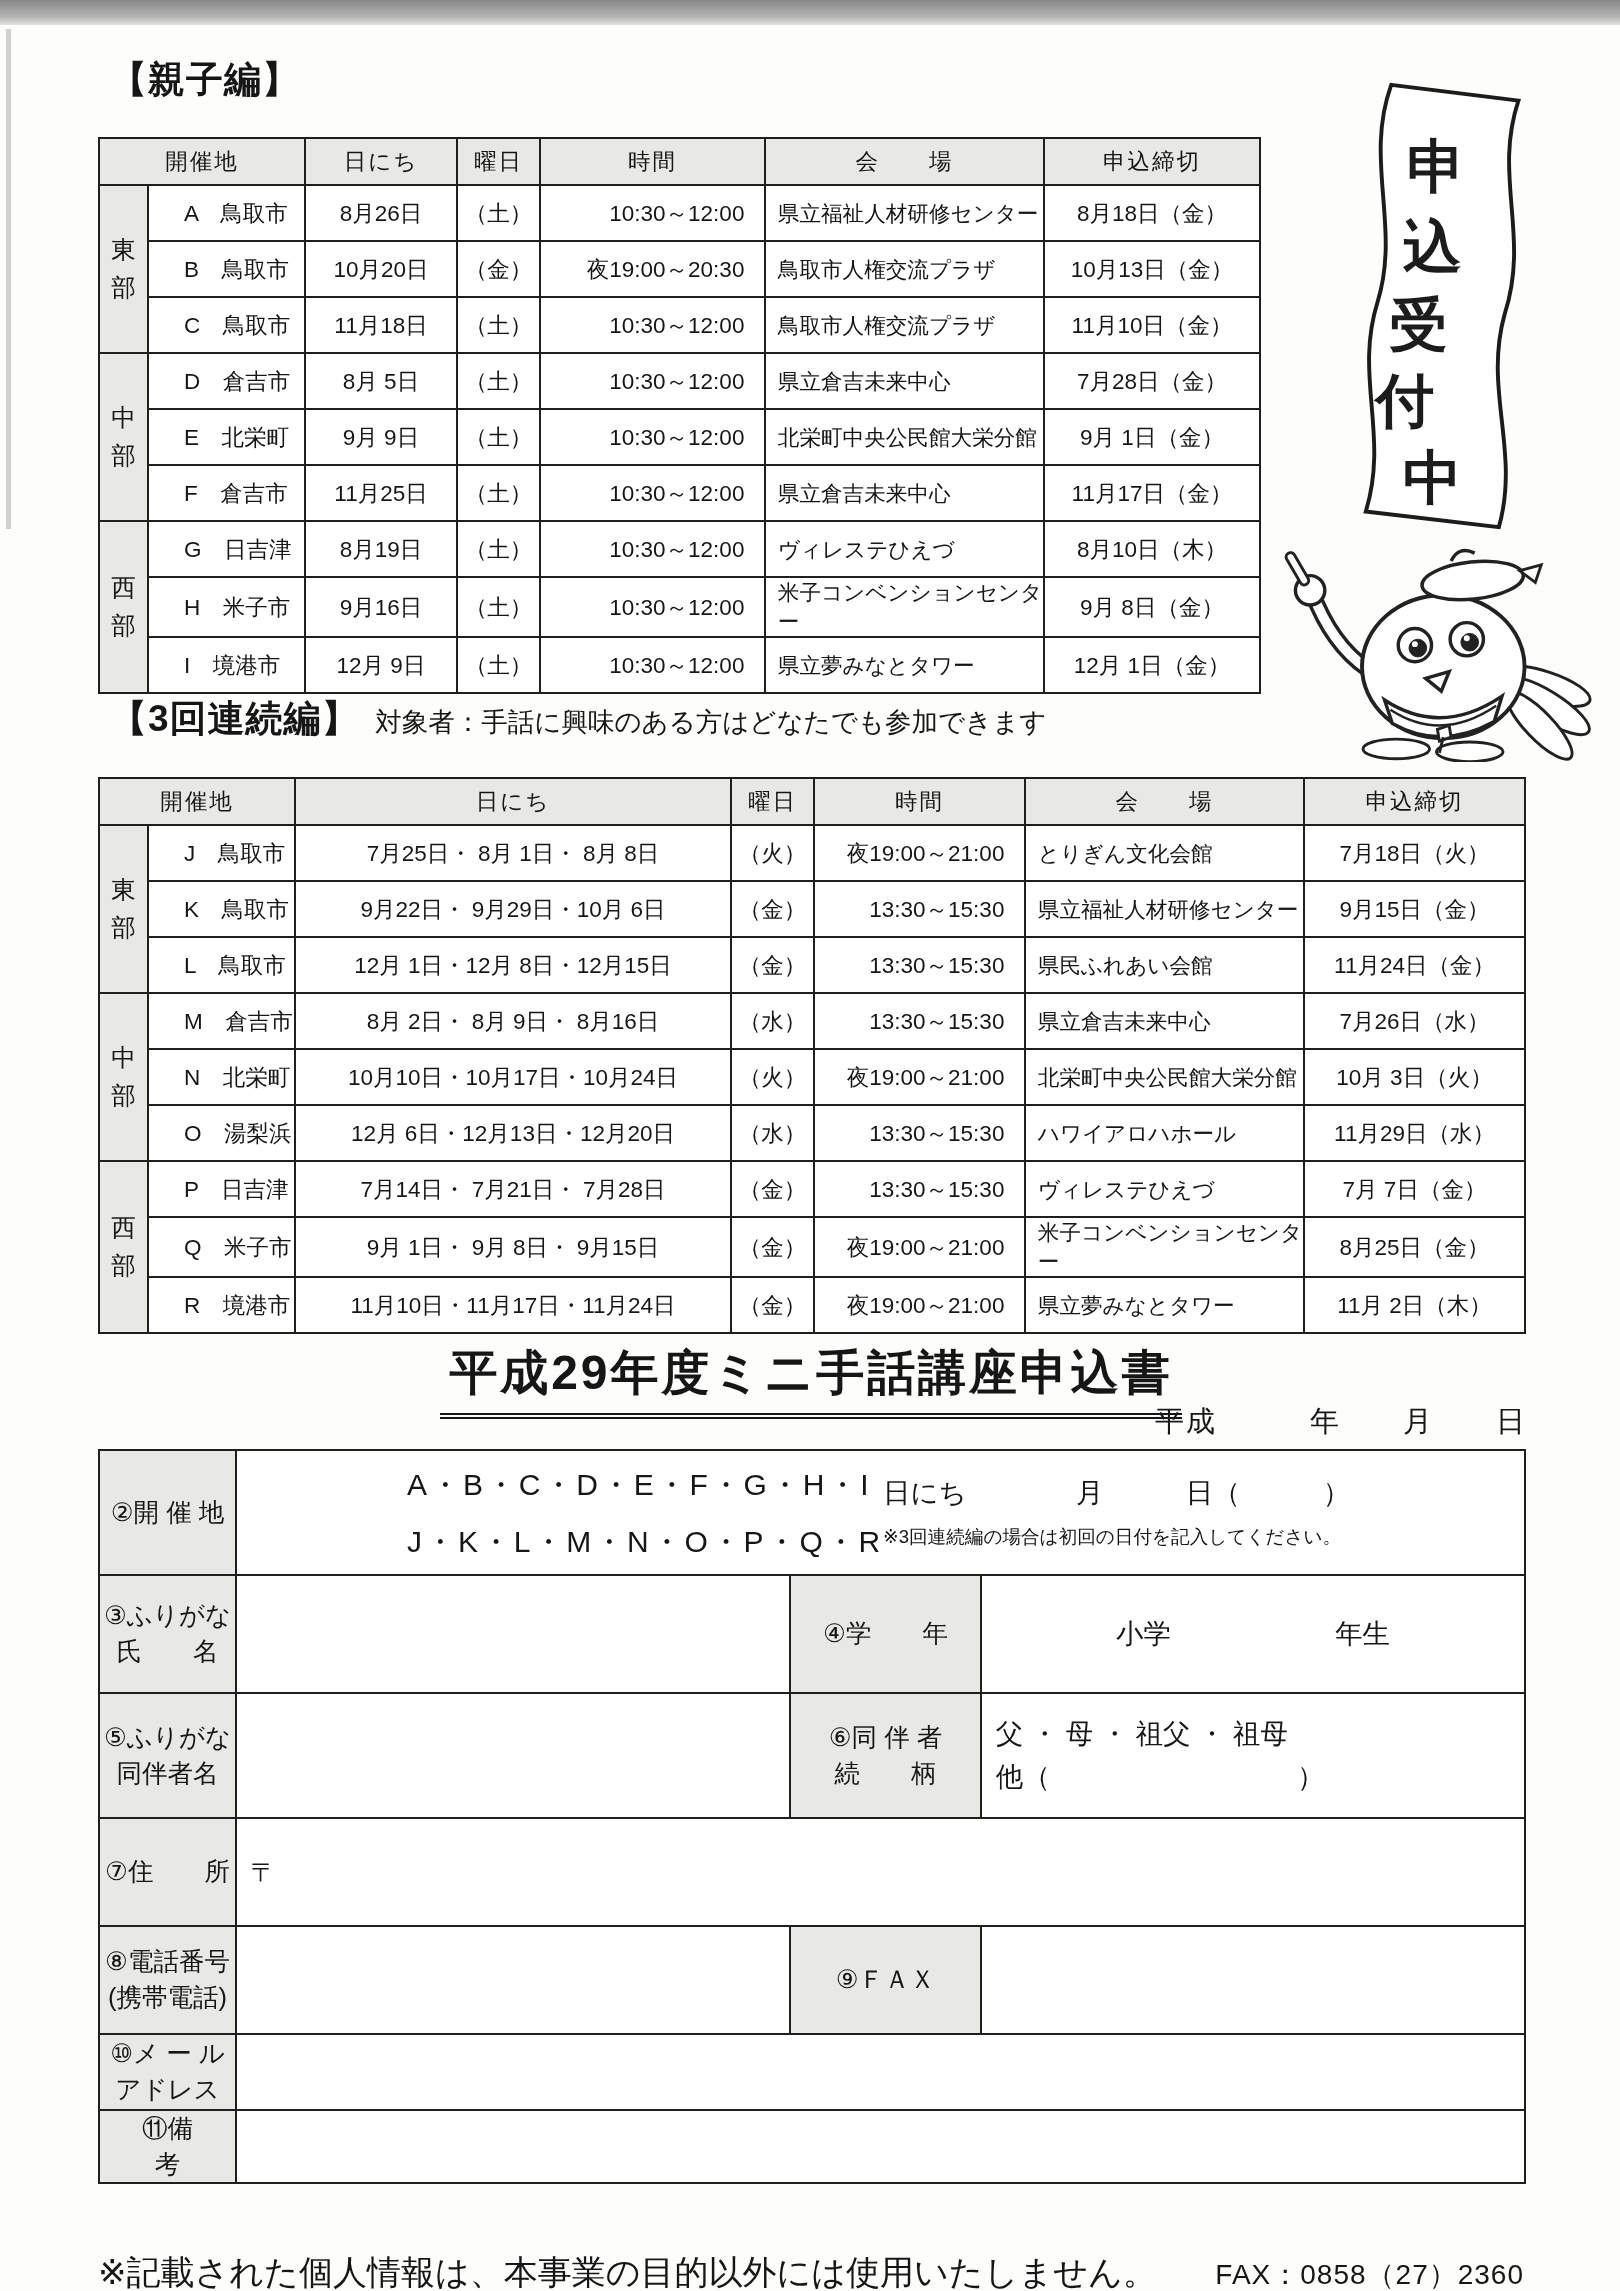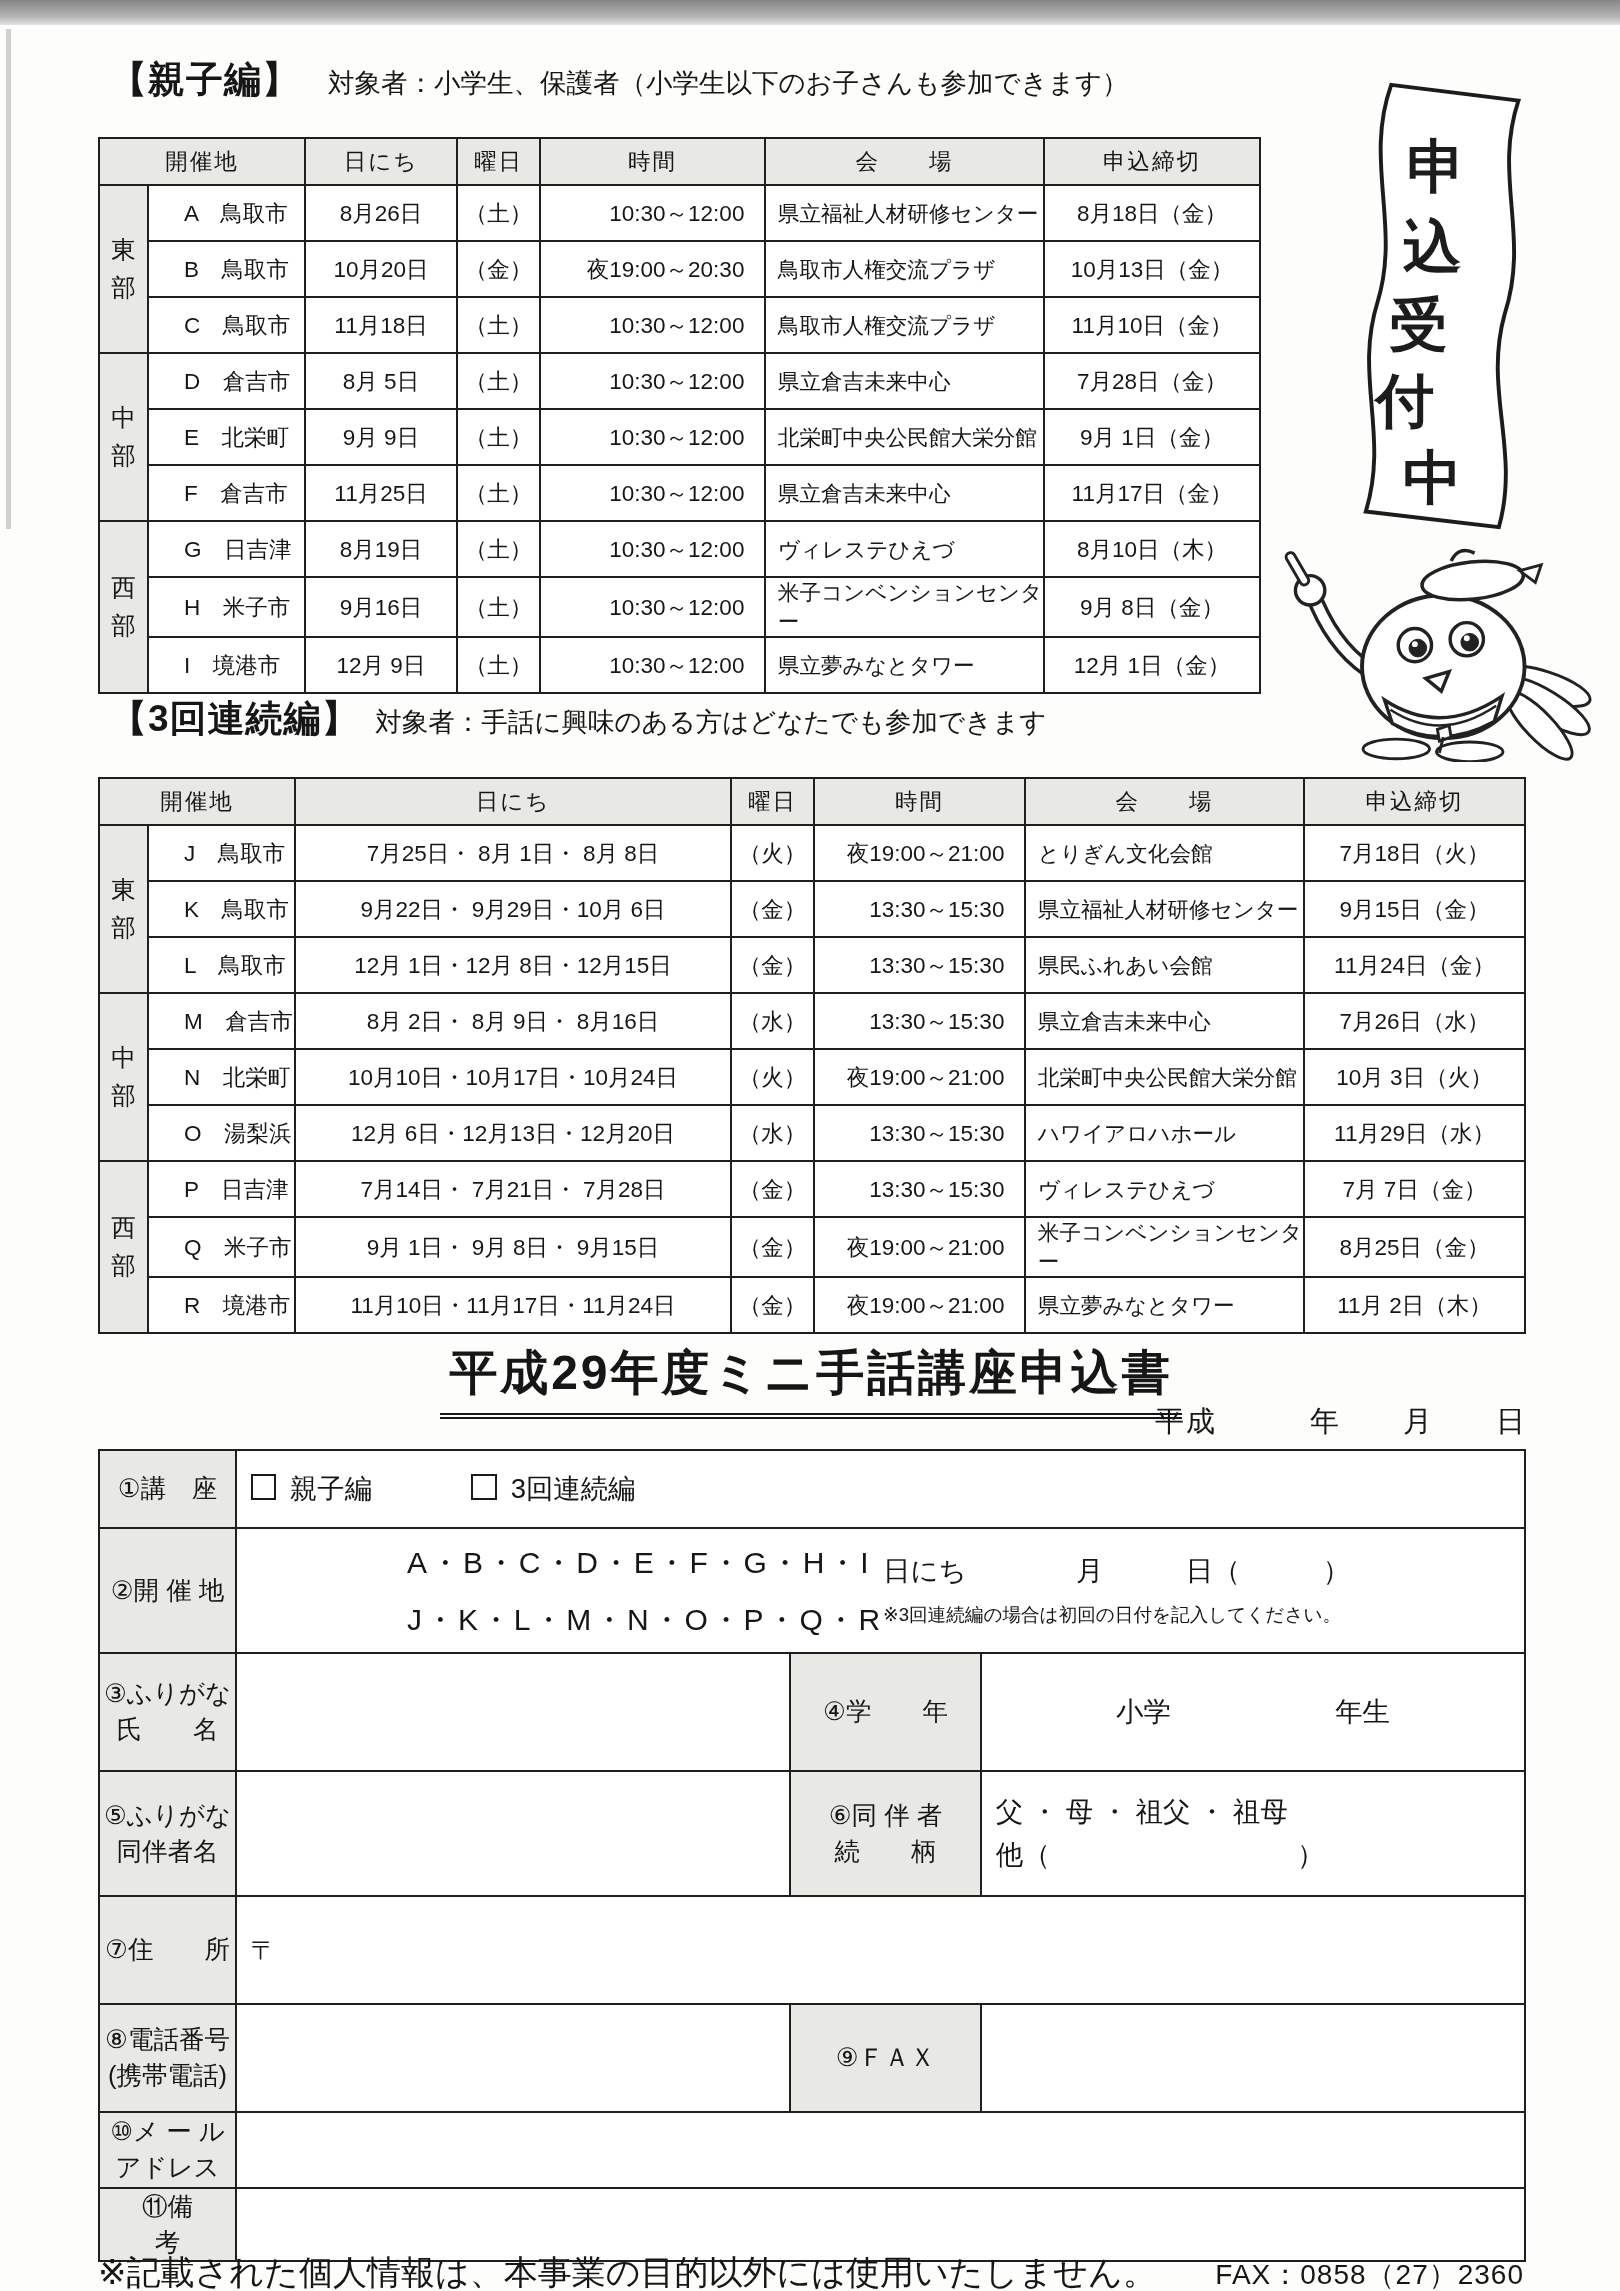--- a/index.html
+++ b/index.html
@@ -59,21 +59,20 @@
   svg text{font-family:"Liberation Sans","DejaVu Sans",sans-serif;}
 </style>
 </head>
 <body>
 
 <div class="scan-top"></div>
 <div class="scan-left"></div>
 
 <div class="sec-head" id="sec1" style="left:110px;top:55px;gap:28px;">
   <span class="t1">【親子編】</span>
-  <span class="t2">対象者：小学生、保護者（小学生以下のお子さんも参加できます）</span>
 </div>
 
 <div id="table1-wrap">
     <table class="sched">
       <colgroup>
         <col style="width: 49px;">
         <col style="width: 157px;">
         <col style="width: 152px;">
         <col style="width: 83px;">
         <col style="width: 225px;">
@@ -350,28 +349,20 @@
 
 <div id="form-wrap">
 <table class="form">
   <colgroup>
         <col style="width:137px">
         <col style="width:554px">
         <col style="width:191px">
         <col style="width:544px">
       </colgroup>
   <tbody>
-        <tr style="height:78px">
-    <td class="lbl">①講　座</td>
-    <td colspan="3">
-      <span class="cbx"></span><span>親子編</span>
-      <span class="opt-gap"></span>
-      <span class="cbx"></span><span>3回連続編</span>
-    </td>
-  </tr>
   <tr style="height:125px">
     <td class="lbl">②開 催 地</td>
     <td colspan="3">
       <div class="r2cell">
         <div class="letters">
           <div>A・B・C・D・E・F・G・H・I</div>
           <div>J・K・L・M・N・O・P・Q・R</div>
         </div>
         <div class="r2right">
           <div class="r2date">日にち　　　　月　　　日（　　　）</div>

